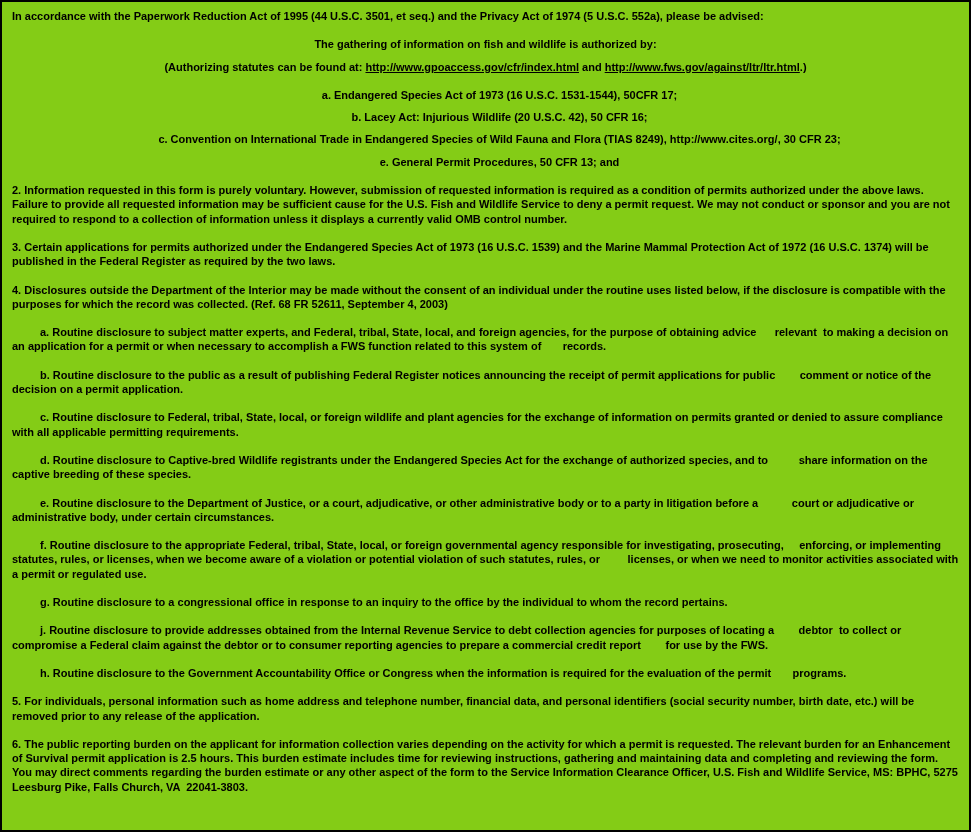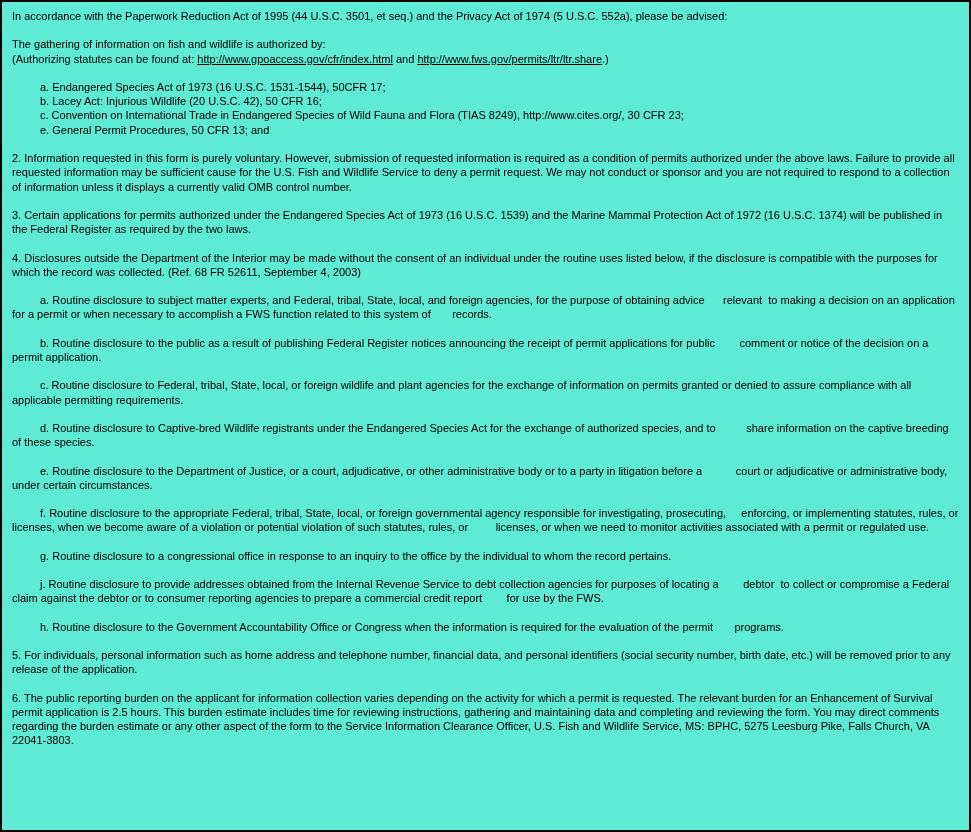--- a/index.html
+++ b/index.html
@@ -6,34 +6,36 @@
     margin: 0;
     padding: 0;
     background: #ffffff;
     font-family: "Liberation Sans", sans-serif;
   }
   .page {
     box-sizing: border-box;
     width: 971px;
     height: 832px;
     border: 2px solid #000000;
-    background: #5eead4;
+    background: #84cc16;
     color: #000000;
     padding: 7px 10px 6px 10px;
     font-size: 11px;
     line-height: 14.3px;
     overflow: hidden;
+    font-weight: bold;
   }
   .para {
     margin: 0 0 14px 0;
     white-space: pre-wrap;
   }
   .tight {
-    margin: 0;
+    margin: 8px;
     white-space: pre-wrap;
+    text-align: center;
   }
   .block {
     margin: 0 0 14px 0;
   }
   .indent-first {
     text-indent: 28px;
   }
   .link {
     color: #000000;
     text-decoration: underline;
@@ -45,21 +47,21 @@
 </style>
 </head>
 <body>
 
 <div class="page">
 
   <p class="para">In accordance with the Paperwork Reduction Act of 1995 (44 U.S.C. 3501, et seq.) and the Privacy Act of 1974 (5 U.S.C. 552a), please be advised:</p>
 
   <div class="block">
     <p class="tight">The gathering of information on fish and wildlife is authorized by:</p>
-    <p class="tight"><span>(Authorizing statutes can be found at: </span><a class="link">http://www.gpoaccess.gov/cfr/index.html</a><span> and </span><a class="link">http://www.fws.gov/permits/ltr/ltr.share</a><span>.)</span></p>
+    <p class="tight"><span>(Authorizing statutes can be found at: </span><a class="link">http://www.gpoaccess.gov/cfr/index.html</a><span> and </span><a class="link">http://www.fws.gov/against/ltr/ltr.html</a><span>.)</span></p>
   </div>
 
   <div class="block">
     <p class="tight indent-first">a. Endangered Species Act of 1973 (16 U.S.C. 1531-1544), 50CFR 17;</p>
     <p class="tight indent-first">b. Lacey Act: Injurious Wildlife (20 U.S.C. 42), 50 CFR 16;</p>
     <p class="tight indent-first">c. Convention on International Trade in Endangered Species of Wild Fauna and Flora (TIAS 8249), http://www.cites.org/, 30 CFR 23;</p>
     <p class="tight indent-first">e. General Permit Procedures, 50 CFR 13; and</p>
   </div>
 
   <p class="para">2. Information requested in this form is purely voluntary. However, submission of requested information is required as a condition of permits authorized under the above laws. Failure to provide all requested information may be sufficient cause for the U.S. Fish and Wildlife Service to deny a permit request. We may not conduct or sponsor and you are not required to respond to a collection of information unless it displays a currently valid OMB control number.</p>

